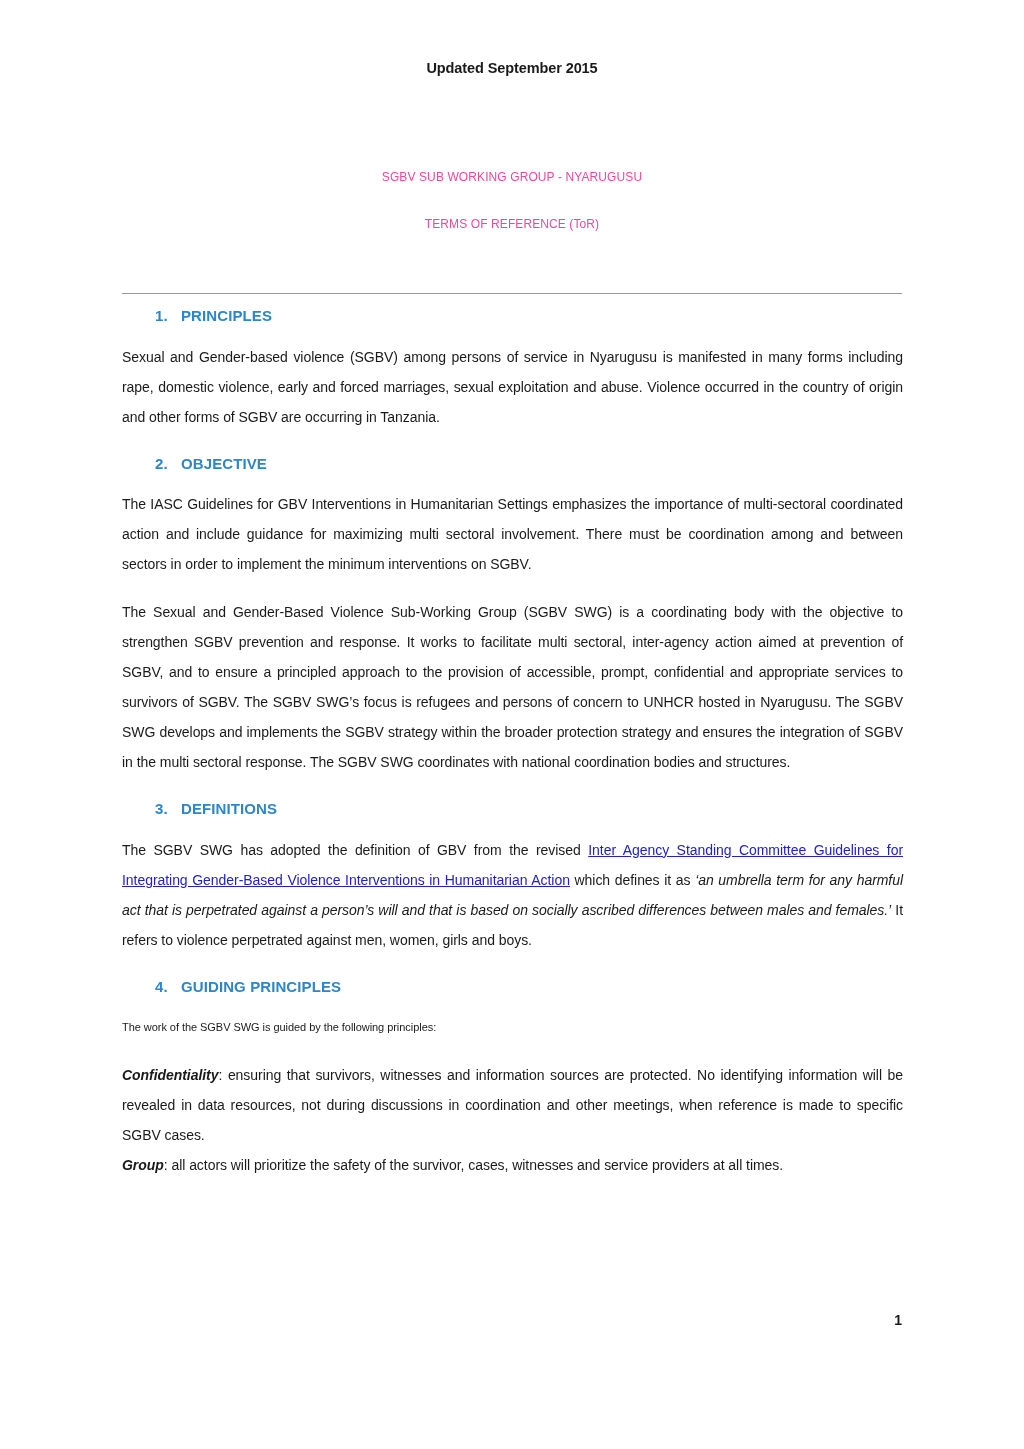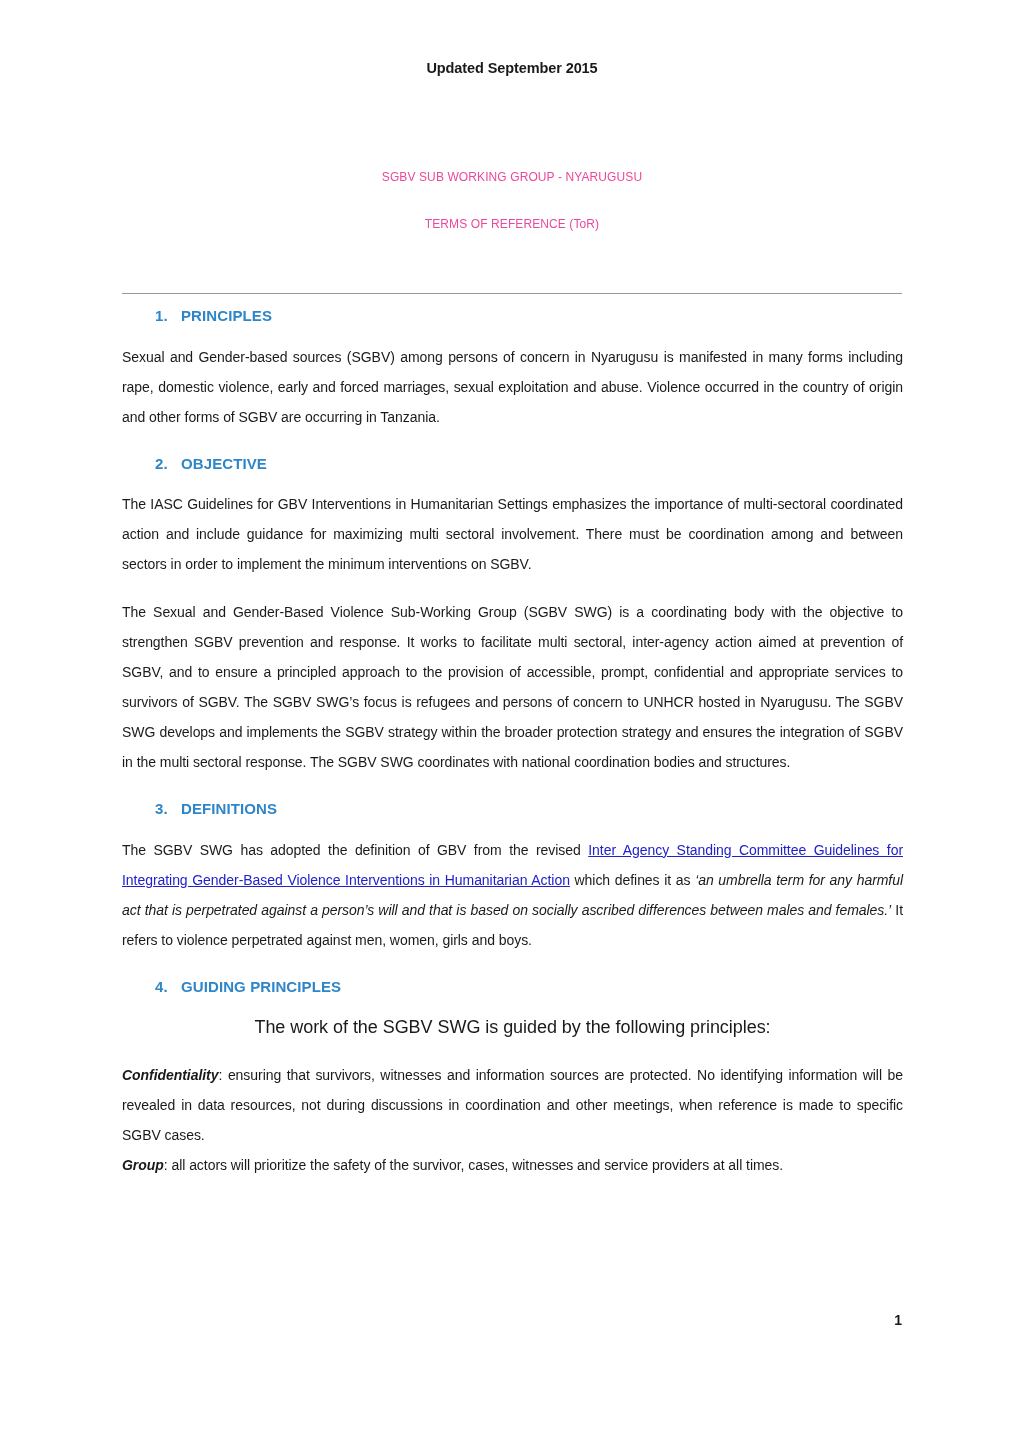--- a/index.html
+++ b/index.html
@@ -87,22 +87,22 @@
     font-size: 14px;
     line-height: 30px;
     text-align: justify;
     margin: 0;
     color: #1a1a1a;
     letter-spacing: -0.05px;
     -webkit-hyphens: none;
     hyphens: none;
   }
   p.body.lead {
-    font-size: 18px;
-    text-align: center;
+    font-size: 11px;
+    text-align: left;
   }
   .gap-after-heading { height: 16px; }
   .gap-para { height: 18px; }
   .gap-before-heading { height: 22px; }
   .link {
     color: #2020cc;
     text-decoration: underline;
   }
   .quote-italic {
     font-style: italic;
@@ -136,21 +136,21 @@
 
   <div class="rule"></div>
 
   <div class="content">
 
     <h2 class="section-heading">
       <span class="num">1.</span>
       <span class="label">PRINCIPLES</span>
     </h2>
     <div class="gap-after-heading"></div>
-    <p class="body">Sexual and Gender-based sources (SGBV) among persons of concern in Nyarugusu is manifested in many forms including rape, domestic violence, early and forced marriages, sexual exploitation and abuse. Violence occurred in the country of origin and other forms of SGBV are occurring in Tanzania.</p>
+    <p class="body">Sexual and Gender-based violence (SGBV) among persons of service in Nyarugusu is manifested in many forms including rape, domestic violence, early and forced marriages, sexual exploitation and abuse. Violence occurred in the country of origin and other forms of SGBV are occurring in Tanzania.</p>
 
     <div class="gap-before-heading"></div>
     <h2 class="section-heading">
       <span class="num">2.</span>
       <span class="label">OBJECTIVE</span>
     </h2>
     <div class="gap-after-heading"></div>
     <p class="body">The IASC Guidelines for GBV Interventions in Humanitarian Settings emphasizes the importance of multi-sectoral coordinated action and include guidance for maximizing multi sectoral involvement. There must be coordination among and between sectors in order to implement the minimum interventions on SGBV.</p>
     <div class="gap-para"></div>
     <p class="body">The Sexual and Gender-Based Violence Sub-Working Group (SGBV SWG) is a coordinating body with the objective to strengthen SGBV prevention and response. It works to facilitate multi sectoral, inter-agency action aimed at prevention of SGBV, and to ensure a principled approach to the provision of accessible, prompt, confidential and appropriate services to survivors of SGBV. The SGBV SWG’s focus is refugees and persons of concern to UNHCR hosted in Nyarugusu. The SGBV SWG develops and implements the SGBV strategy within the broader protection strategy and ensures the integration of SGBV in the multi sectoral response. The SGBV SWG coordinates with national coordination bodies and structures.</p>

